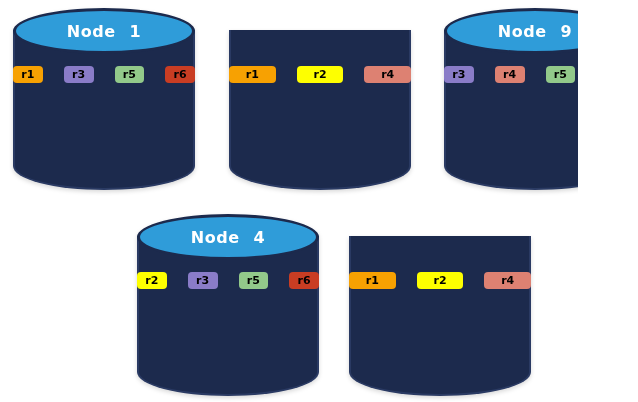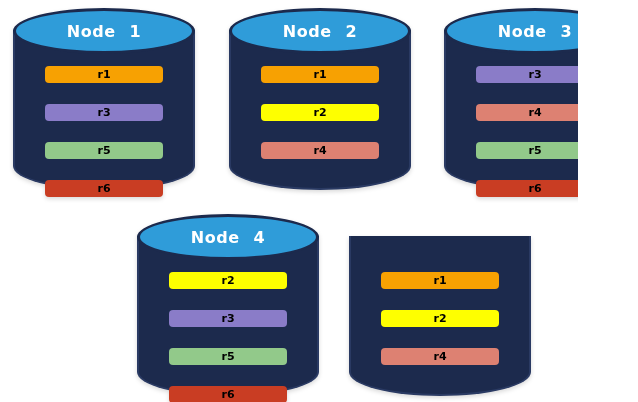--- a/index.html
+++ b/index.html
@@ -55,21 +55,20 @@
     letter-spacing: 0.5px;
     text-align: center;
     user-select: none;
   }
   .bars {
     position: absolute;
     left: 0;
     right: 0;
     top: 58px;
     display: flex;
-    flex-direction: column;
     align-items: center;
     gap: 21px;
   }
   .bar {
     width: 118px;
     height: 17px;
     box-sizing: border-box;
     border-radius: 4px;
     display: flex;
     align-items: center;
@@ -94,34 +93,31 @@
     <div class="bars">
       <div class="bar" style="background: rgb(247, 161, 2); color: rgb(0, 0, 0);">r1</div>
       <div class="bar" style="background: rgb(138, 124, 200); color: rgb(0, 0, 0);">r3</div>
       <div class="bar" style="background: rgb(146, 201, 138); color: rgb(0, 0, 0);">r5</div>
       <div class="bar" style="background: rgb(201, 61, 35); color: rgb(0, 0, 0);">r6</div>
     </div>
   </div>
 
   <div class="cyl" style="left:229px; top:8px;">
     <div class="cyl-body"></div>
-    <div class="cyl-top">
-      <span class="cyl-label">Node 2</span>
-    </div>
     <div class="bars">
       <div class="bar" style="background: rgb(247, 161, 2); color: rgb(0, 0, 0);">r1</div>
       <div class="bar" style="background: rgb(254, 255, 0); color: rgb(0, 0, 0);">r2</div>
       <div class="bar" style="background: rgb(221, 129, 114); color: rgb(0, 0, 0);">r4</div>
     </div>
   </div>
 
   <div class="cyl" style="left:444px; top:8px;">
     <div class="cyl-body"></div>
     <div class="cyl-top">
-      <span class="cyl-label">Node 3</span>
+      <span class="cyl-label">Node 9</span>
     </div>
     <div class="bars">
       <div class="bar" style="background: rgb(138, 124, 200); color: rgb(0, 0, 0);">r3</div>
       <div class="bar" style="background: rgb(221, 129, 114); color: rgb(0, 0, 0);">r4</div>
       <div class="bar" style="background: rgb(146, 201, 138); color: rgb(0, 0, 0);">r5</div>
       <div class="bar" style="background: rgb(201, 61, 35); color: rgb(0, 0, 0);">r6</div>
     </div>
   </div>
 
   <div class="cyl" style="left:121px; top:214px;margin-left:16px;">

